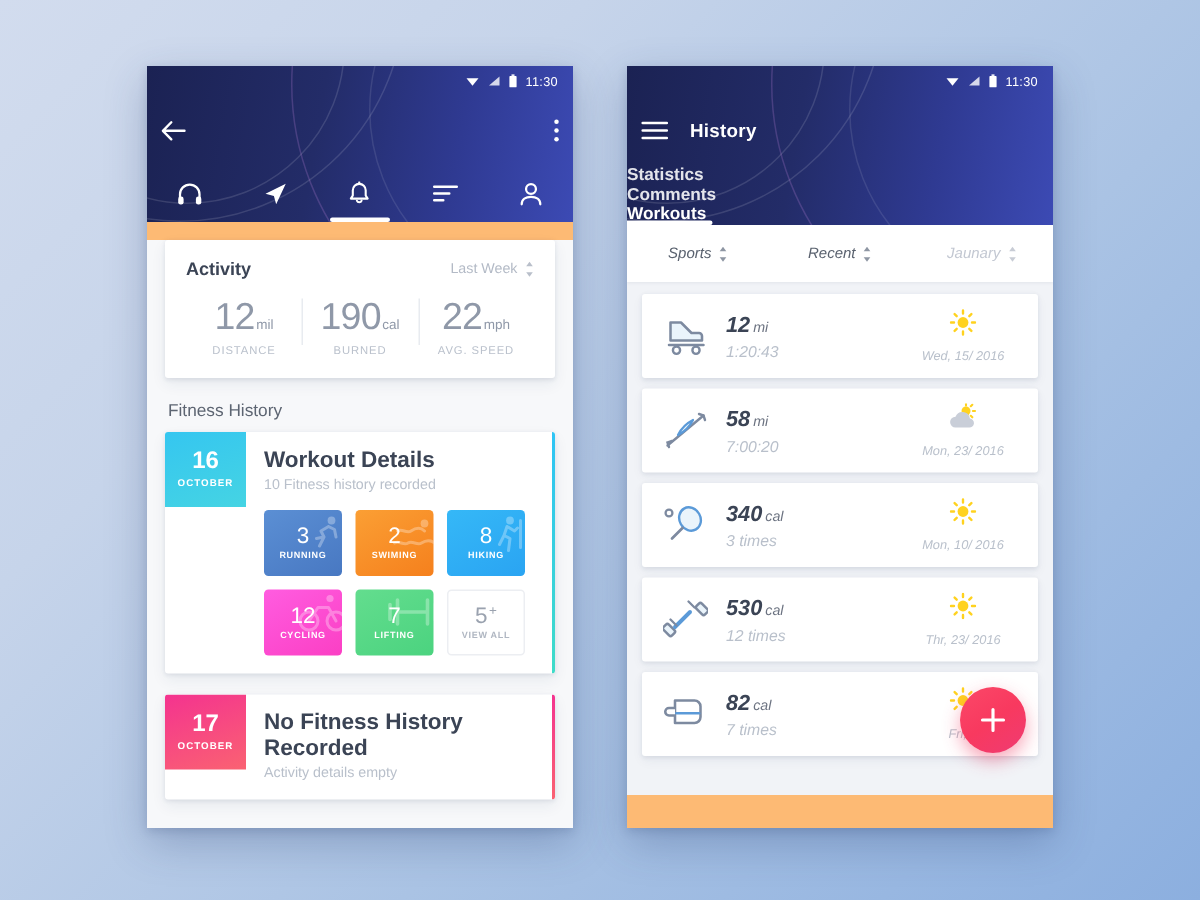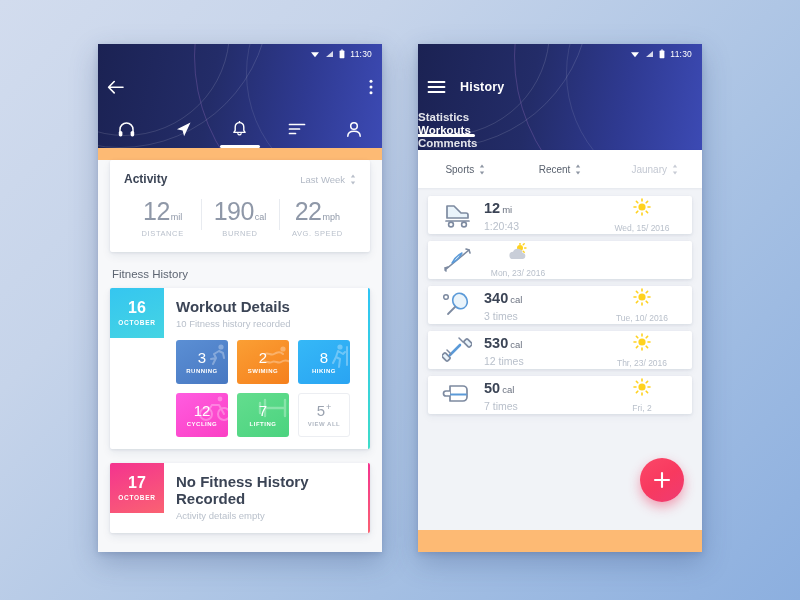--- a/index.html
+++ b/index.html
@@ -167,37 +167,37 @@
   .tile.t-swiming { background: linear-gradient(150deg, #fb9f34 0%, #f5801d 100%); }
   .tile.t-hiking  { background: linear-gradient(150deg, #35b8f7 0%, #2aa4f2 100%); }
   .tile.t-cycling { background: linear-gradient(150deg, #ff5ce0 0%, #fb3fc4 100%); }
   .tile.t-lifting { background: linear-gradient(150deg, #63dd8e 0%, #4bd37f 100%); }
   .tile.t-viewall { background: #fff; border: 1px solid #eceef2; color: #aeb5c0; }
   .tile.t-viewall .tile-num { color: #9aa2af; font-size: 15px; }
   .tile.t-viewall .tile-lbl { color: #b0b7c2; }
   .plus-sup { font-size: 9px; vertical-align: top; margin-left: 1px; }
 
   
-  .body-right { background: #f1f3f7; height: 380px; position: relative; }
+  .body-right { background: #f1f3f7; height: 380px; position: relative; font-style: italic; }
   .filterbar {
     display: flex; height: 38px; align-items: center;
     background: #fff;
     box-shadow: 0 1px 2px rgba(30,50,90,.06);
   }
   .filter {
     flex: 1; display: flex; align-items: center; justify-content: center; gap: 5px;
     font-size: 10px; color: #59616e;
   }
   .filter.muted { color: #c3c8d2; }
 
   .list { padding: 8px 10px 0 10px; }
   .row {
     display: flex; align-items: center;
     background: #fff; border-radius: 2px;
-    height: 38px; margin-bottom: 7px;
+    height: 56px; margin-bottom: 7px;
     padding: 0 12px 0 14px;
     box-shadow: 0 1px 3px rgba(30,50,90,.09), 0 3px 8px rgba(30,50,90,.05);
   }
   .row-ico { width: 38px; line-height: 0; }
   .row-mid { flex: 1; padding-left: 4px; }
   .row-val { color: #3b4455; font-weight: bold; }
   .row-num { font-size: 14.5px; }
   .row-unit { font-size: 9.5px; font-weight: normal; color: #6b7280; margin-left: 2px; }
   .row-sub { font-size: 10.5px; color: #b9c0cb; margin-top: 3px; }
   .row-right { width: 76px; text-align: center; }
@@ -431,22 +431,22 @@
       <span class="icon-btn">
         <svg width="19" height="14" viewBox="0 0 19 14">
             <path d="M1.5 2h16M1.5 7h16M1.5 12h16" stroke="#fff" stroke-width="1.8" stroke-linecap="round"></path>
           </svg>
       </span>
       <span class="hdr-title">History</span>
     </div>
 
     <div class="tabs">
       <div class="tab">Statistics</div>
+      <div class="tab">Comments</div>
       <div class="tab active">Workouts</div>
-      <div class="tab">Comments</div>
     </div>
   </div>
 
   <div class="body-right">
 
     <div class="filterbar">
       <div class="filter">
         <span>Sports</span>
         <svg width="6" height="11" viewBox="0 0 6 11">
             <path d="M3 0.5l2.2 3H0.8z" fill="#8e96a3"></path>
@@ -497,20 +497,24 @@
 
       <div class="row">
         <span class="row-ico">
           <svg width="30" height="26" viewBox="0 0 30 26">
               <path d="M3 23L27 3" stroke="#7d8aa0" stroke-width="1.6" stroke-linecap="round"></path>
               <path d="M10 16c2-4 6-8 10-10-2 4-6 8-10 10z" stroke="#5b9ad8" stroke-width="1.5" fill="#eaf4fb" stroke-linejoin="round"></path>
               <path d="M24 2l3 1 1 3" stroke="#7d8aa0" stroke-width="1.6" fill="none" stroke-linecap="round"></path>
               <path d="M6 20l-3 1 1 3" stroke="#7d8aa0" stroke-width="1.6" fill="none" stroke-linecap="round"></path>
             </svg>
         </span>
+        <div class="row-mid">
+          <div class="row-val"><span class="row-num">58</span><span class="row-unit">mi</span></div>
+          <div class="row-sub">7:00:20</div>
+        </div>
         <div class="row-right">
           <svg width="22" height="18" viewBox="0 0 22 18">
               <circle cx="13" cy="5" r="3" fill="#ffd21f"></circle>
               <g stroke="#ffd21f" stroke-width="1.4" stroke-linecap="round">
                 <path d="M13 0v1.4M19 5h-1.4M17.2 0.8l-1 1M17.2 9.2l-1-1"></path>
               </g>
               <path d="M6 16a3.6 3.6 0 010-7.2 5 5 0 019.6 1.2A3 3 0 0115 16z" fill="#c9ced8"></path>
             </svg>
           <div class="row-date">Mon, 23/ 2016</div>
         </div>
@@ -528,21 +532,21 @@
           <div class="row-val"><span class="row-num">340</span><span class="row-unit">cal</span></div>
           <div class="row-sub">3 times</div>
         </div>
         <div class="row-right">
           <svg width="18" height="18" viewBox="0 0 18 18">
               <circle cx="9" cy="9" r="3.6" fill="#ffd21f"></circle>
               <g stroke="#ffd21f" stroke-width="1.6" stroke-linecap="round">
                 <path d="M9 1v2M9 15v2M1 9h2M15 9h2M3.4 3.4l1.4 1.4M13.2 13.2l1.4 1.4M14.6 3.4l-1.4 1.4M4.8 13.2l-1.4 1.4"></path>
               </g>
             </svg>
-          <div class="row-date">Tue, 10/ 2016</div>
+          <div class="row-date">Mon, 10/ 2016</div>
         </div>
       </div>
 
       <div class="row">
         <span class="row-ico">
           <svg width="30" height="26" viewBox="0 0 30 26">
               <g stroke="#7d8aa0" stroke-width="1.7" fill="#eaf4fb" stroke-linejoin="round">
                 <rect x="1.5" y="16" width="5" height="8" rx="1.4" transform="rotate(-45 4 20)"></rect>
                 <rect x="23.5" y="2" width="5" height="8" rx="1.4" transform="rotate(-45 26 6)"></rect>
               </g>
@@ -567,21 +571,21 @@
 
       <div class="row">
         <span class="row-ico">
           <svg width="30" height="26" viewBox="0 0 30 26">
               <path d="M8 4h13a4 4 0 014 4v7a4 4 0 01-4 4H8z" stroke="#7d8aa0" stroke-width="1.7" fill="#fff" stroke-linejoin="round"></path>
               <path d="M8 9H4a2.5 2.5 0 000 5h4" stroke="#7d8aa0" stroke-width="1.7" fill="#fff" stroke-linejoin="round"></path>
               <path d="M9 12.5h15" stroke="#5b9ad8" stroke-width="1.8" stroke-linecap="round"></path>
             </svg>
         </span>
         <div class="row-mid">
-          <div class="row-val"><span class="row-num">50</span><span class="row-unit">cal</span></div>
+          <div class="row-val"><span class="row-num">82</span><span class="row-unit">cal</span></div>
           <div class="row-sub">7 times</div>
         </div>
         <div class="row-right">
           <svg width="18" height="18" viewBox="0 0 18 18">
               <circle cx="9" cy="9" r="3.6" fill="#ffd21f"></circle>
               <g stroke="#ffd21f" stroke-width="1.6" stroke-linecap="round">
                 <path d="M9 1v2M9 15v2M1 9h2M15 9h2M3.4 3.4l1.4 1.4M13.2 13.2l1.4 1.4M14.6 3.4l-1.4 1.4M4.8 13.2l-1.4 1.4"></path>
               </g>
             </svg>
           <div class="row-date">Fri, 2</div>

